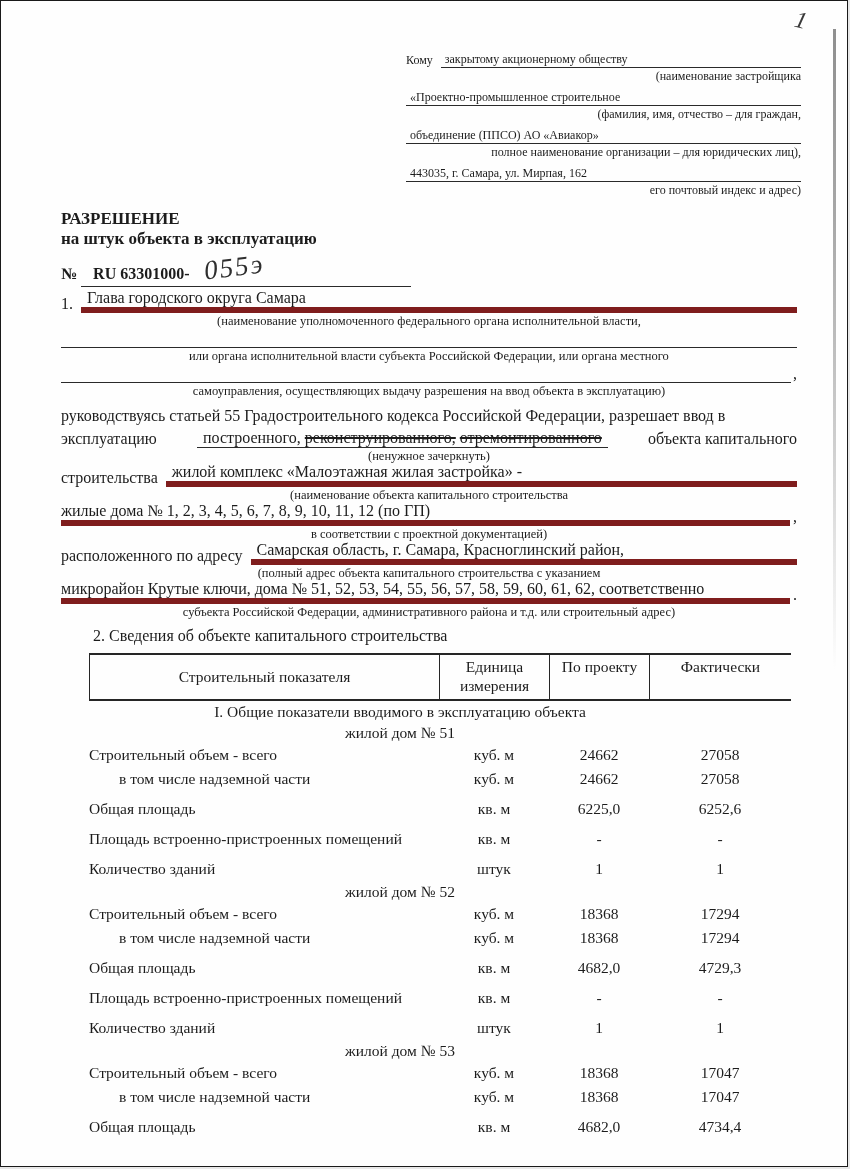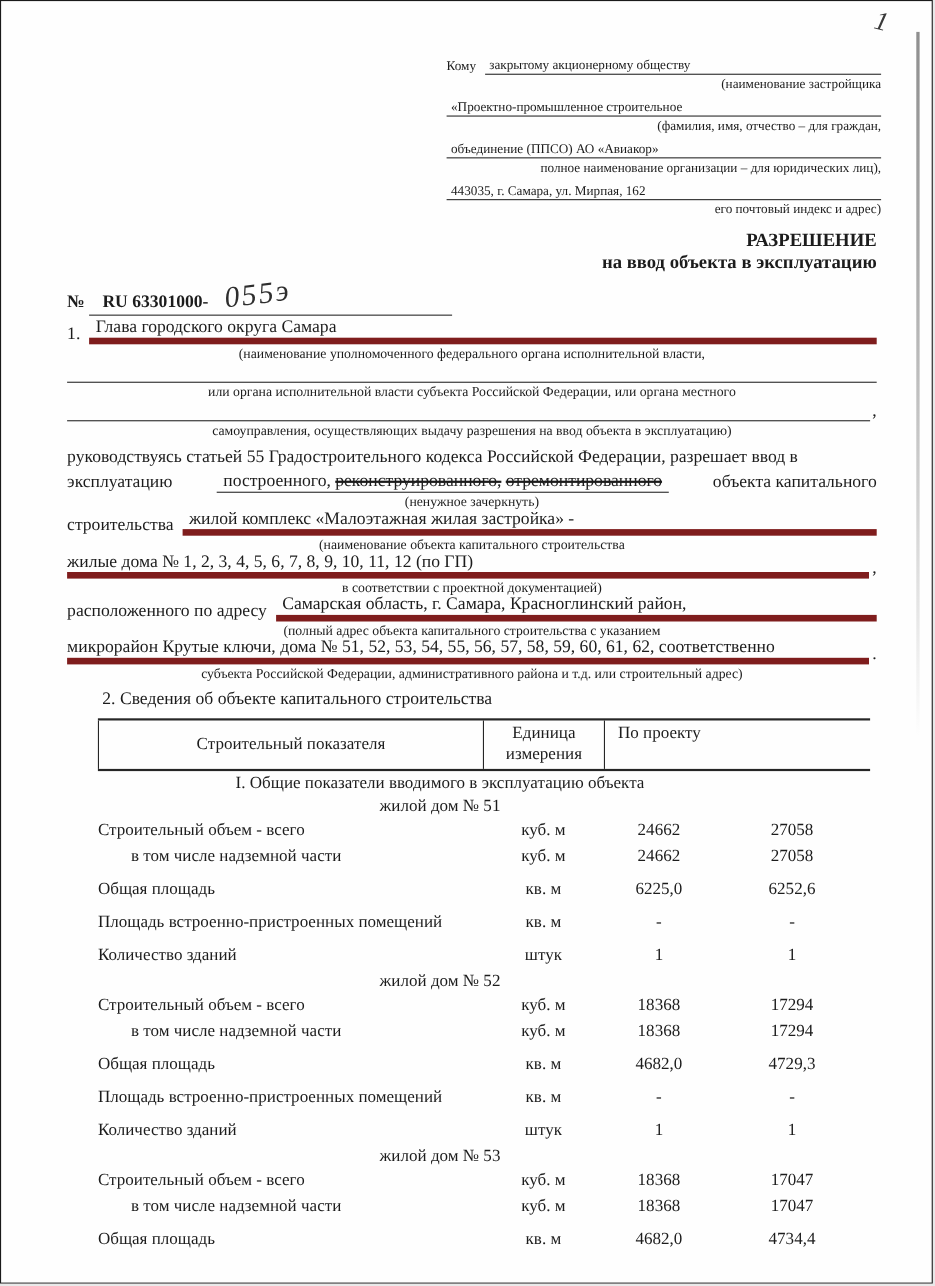--- a/index.html
+++ b/index.html
@@ -23,21 +23,21 @@
     font-style:italic;font-size:24px;color:#3a3a3a;
     transform:rotate(14deg);
   }
   
   .addr-block{margin-left:345px;width:395px;box-sizing:border-box;}
   .addr-value{display:flex;align-items:flex-end;height:21px;font-size:12px;}
   .addr-value .label{white-space:nowrap;padding-right:8px;}
   .addr-value .uval{flex:1;border-bottom:1px solid #2a2a2a;padding-left:4px;white-space:nowrap;}
   .addr-hint{height:17px;font-size:12px;text-align:right;line-height:17px;}
   
-  .doc-title{margin-top:10px;text-align:right;font-weight:bold;font-size:17px;line-height:20px;}
+  .doc-title{margin-top:10px;text-align:left;font-weight:bold;font-size:17px;line-height:20px;}
   .num-line{margin-top:6px;height:24px;font-size:16px;font-weight:bold;position:relative;}
   .num-line .uwrap{display:inline-block;width:330px;border-bottom:1.5px solid #2a2a2a;padding-left:12px;box-sizing:border-box;}
   .handwritten{
     font-style:italic;font-weight:normal;font-size:27px;
     display:inline-block;transform:rotate(-7deg);
     position:relative;top:-3px;left:14px;color:#2e2e2e;
     letter-spacing:2px;
   }
   
   .line{display:flex;align-items:flex-end;font-size:16px;height:22px;}
@@ -97,21 +97,21 @@
     </div>
     <div class="addr-hint">полное наименование организации – для юридических лиц),</div>
     <div class="addr-value">
       <span class="uval">443035, г. Самара, ул. Мирпая, 162</span>
     </div>
     <div class="addr-hint">его почтовый индекс и адрес)</div>
   </div>
 
   <div class="doc-title">
     <div>РАЗРЕШЕНИЕ</div>
-    <div>на ввод объекта в эксплуатацию</div>
+    <div>на штук объекта в эксплуатацию</div>
   </div>
 
   <div class="num-line">
     <span>№</span>
     <span class="uwrap"><span>RU 63301000-</span><span class="handwritten">055э</span></span>
   </div>
 
   <div class="line" style="margin-top:12px;">
     <span class="label">1.</span>
     <span class="uval">Глава городского округа Самара</span>
@@ -159,20 +159,21 @@
   </div>
   <div class="hint">субъекта Российской Федерации, административного района и т.д. или строительный адрес)</div>
 
   <div class="section2">2. Сведения об объекте капитального строительства</div>
 
   <div class="tbl">
     <div class="thead">
       <div class="th">Строительный показателя</div>
       <div class="th">Единица измерения</div>
       <div class="th">По проекту</div>
+      <div class="th">Фактически</div>
     </div>
     <div class="tsection">I. Общие показатели вводимого в эксплуатацию объекта</div>
     <div>
         <div class="house-title">жилой дом № 51</div>
         <div class="trow">
           <div class="tcell name">Строительный объем - всего</div>
           <div class="tcell unit">куб. м</div>
           <div class="tcell project">24662</div>
           <div class="tcell actual">27058</div>
         </div>

